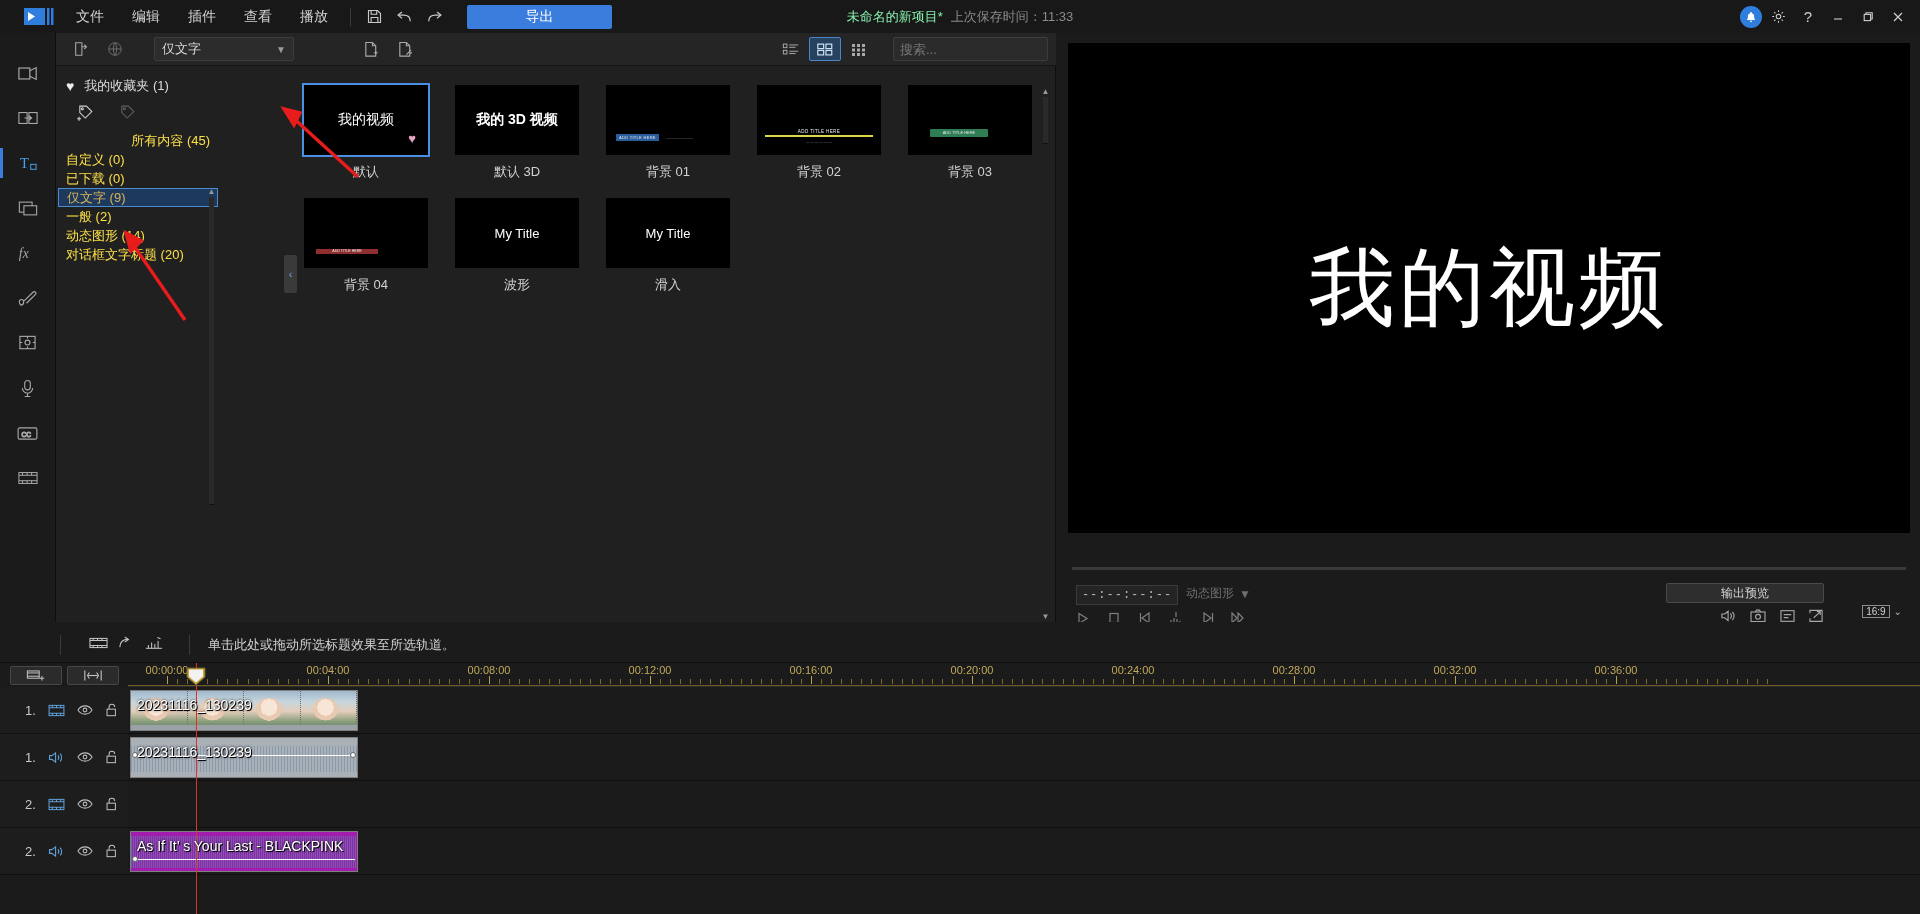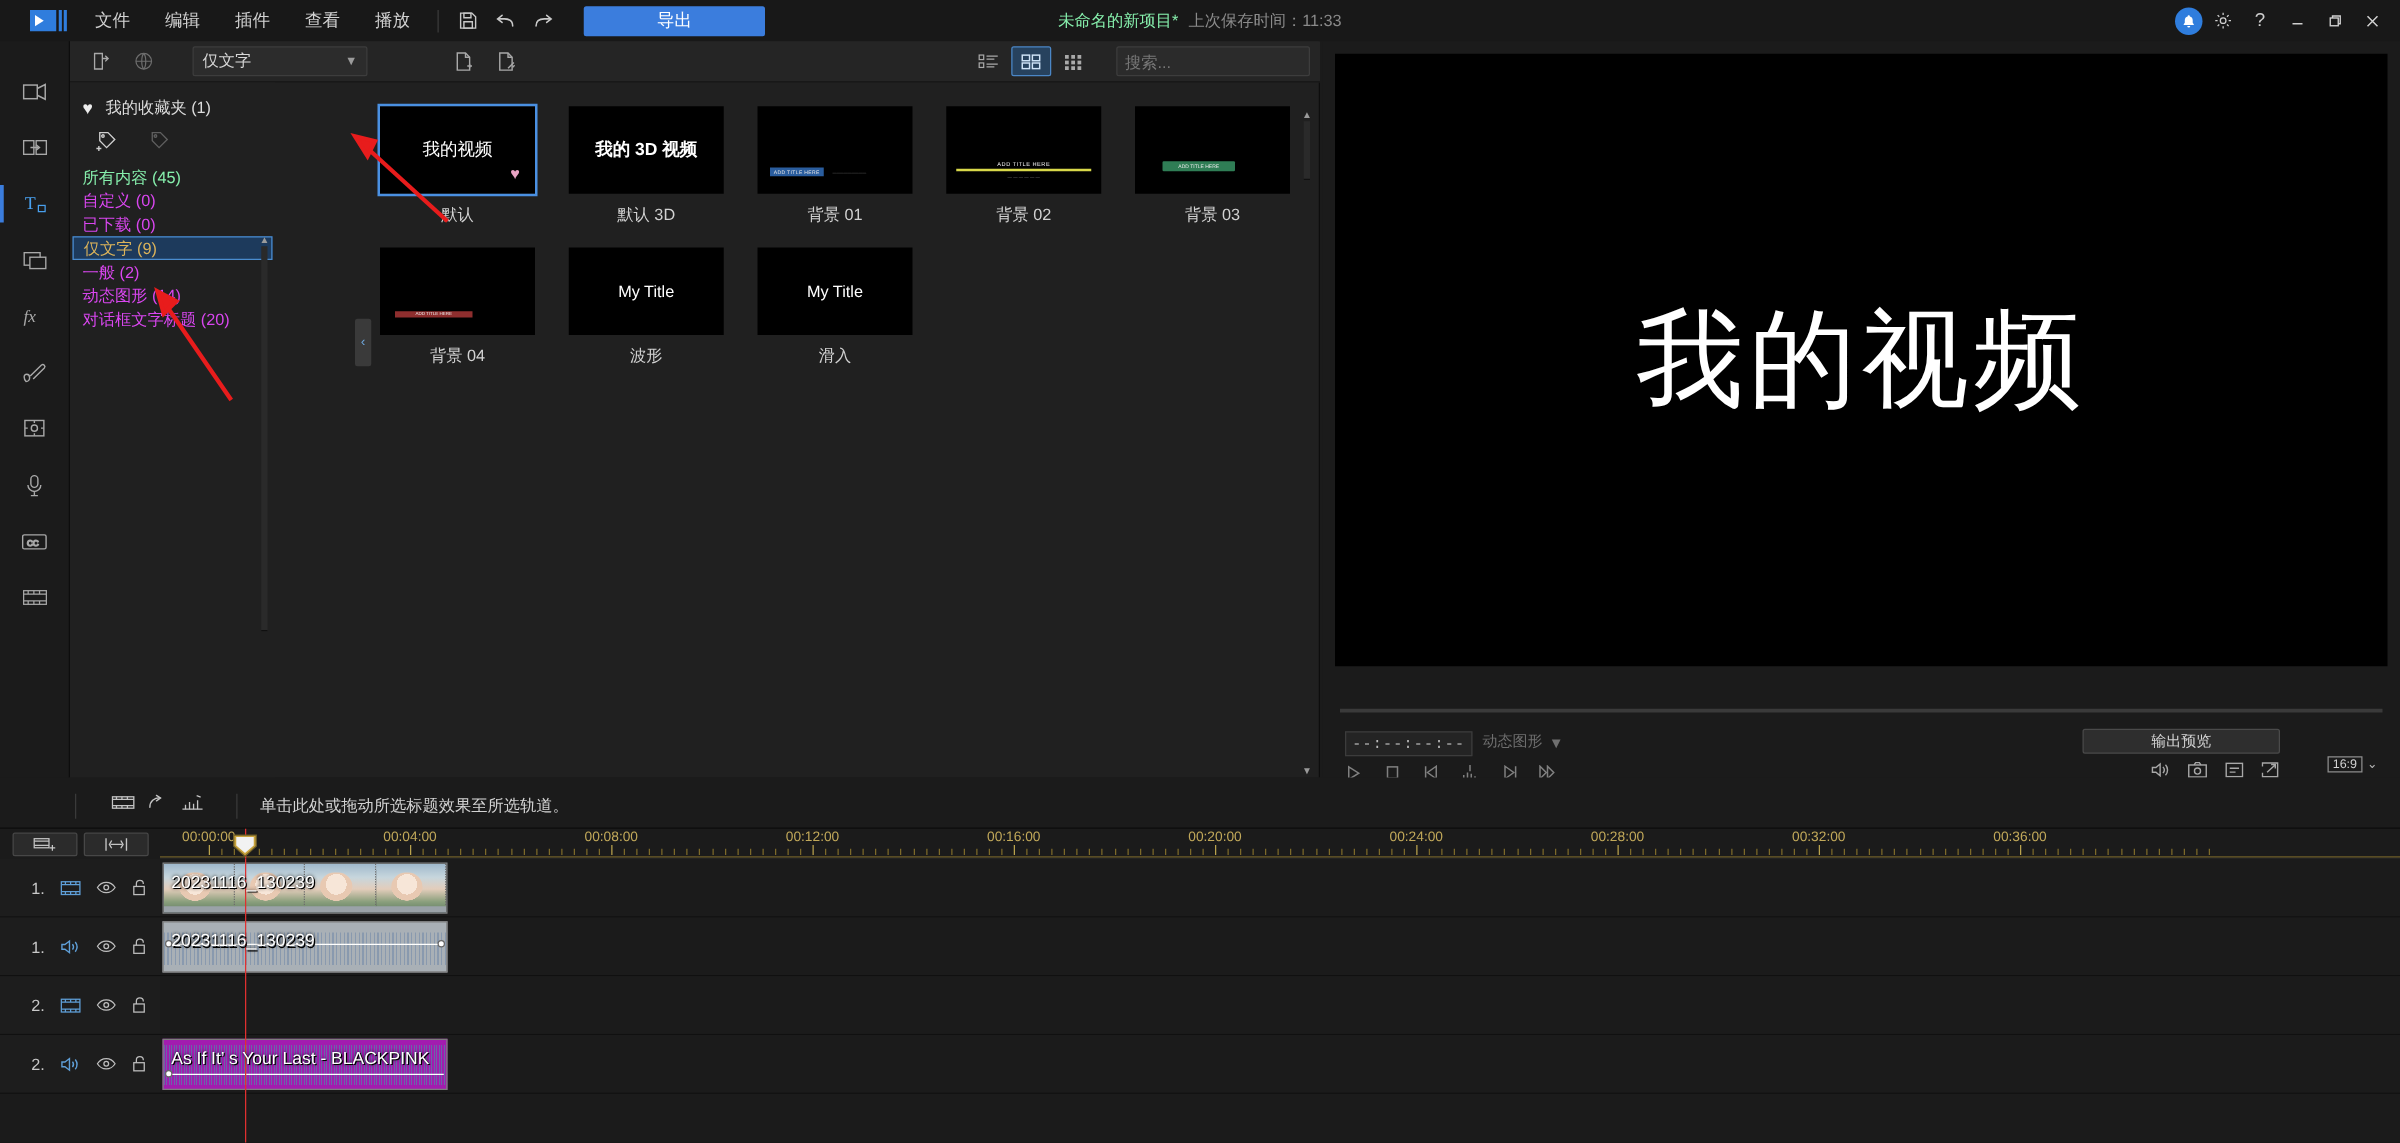--- a/index.html
+++ b/index.html
@@ -54,22 +54,22 @@
   .searchbox input::placeholder{color:#777;}
   .searchbox .sic{color:#b5b5b5;}
 
   
   .cats{position:absolute;left:0;top:33px;width:164px;height:556px;background:#202020;padding-top:9px;}
   .fav{display:flex;align-items:center;gap:10px;padding:0 10px;height:22px;font-size:13px;color:#dcdcdc;}
   .fav .hrt{color:#ededed;font-size:14px;}
   .tagrow{display:flex;gap:22px;padding:6px 0 4px 20px;}
   .tagrow .t{color:#cfcfcf;}
   .tagrow .t.dim{color:#5e5e5e;}
-  .catitem{height:19px;display:flex;align-items:center;padding:0 8px;font-size:13px;color:#d946ef;margin:0 2px;}
-  .catitem.all{color:#86efac;padding-left:8px;}
+  .catitem{height:19px;display:flex;align-items:center;padding:0 8px;font-size:13px;color:#fde047;margin:0 2px;}
+  .catitem.all{color:#fde047;padding-left:8px;justify-content:flex-end;}
   .catitem.sel{background:#1d3a5c;border:1px solid #4a8ccf;color:#dbb35a;}
   .catscroll{position:absolute;left:150px;top:120px;width:11px;height:330px;}
   .catscroll .up,.catscroll .dn{width:11px;height:11px;display:flex;align-items:center;justify-content:center;color:#9a9a9a;font-size:8px;}
   .catscroll .trk{position:absolute;top:11px;left:3px;width:5px;height:308px;background:#2a2a2a;}
 
   .collapse{position:absolute;left:228px;top:222px;width:13px;height:38px;background:#3a3a3a;border-radius:2px;
     display:flex;align-items:center;justify-content:center;color:#6fa8dd;font-size:11px;}
 
   
   .grid{position:absolute;left:248px;top:52px;width:740px;height:537px;}

